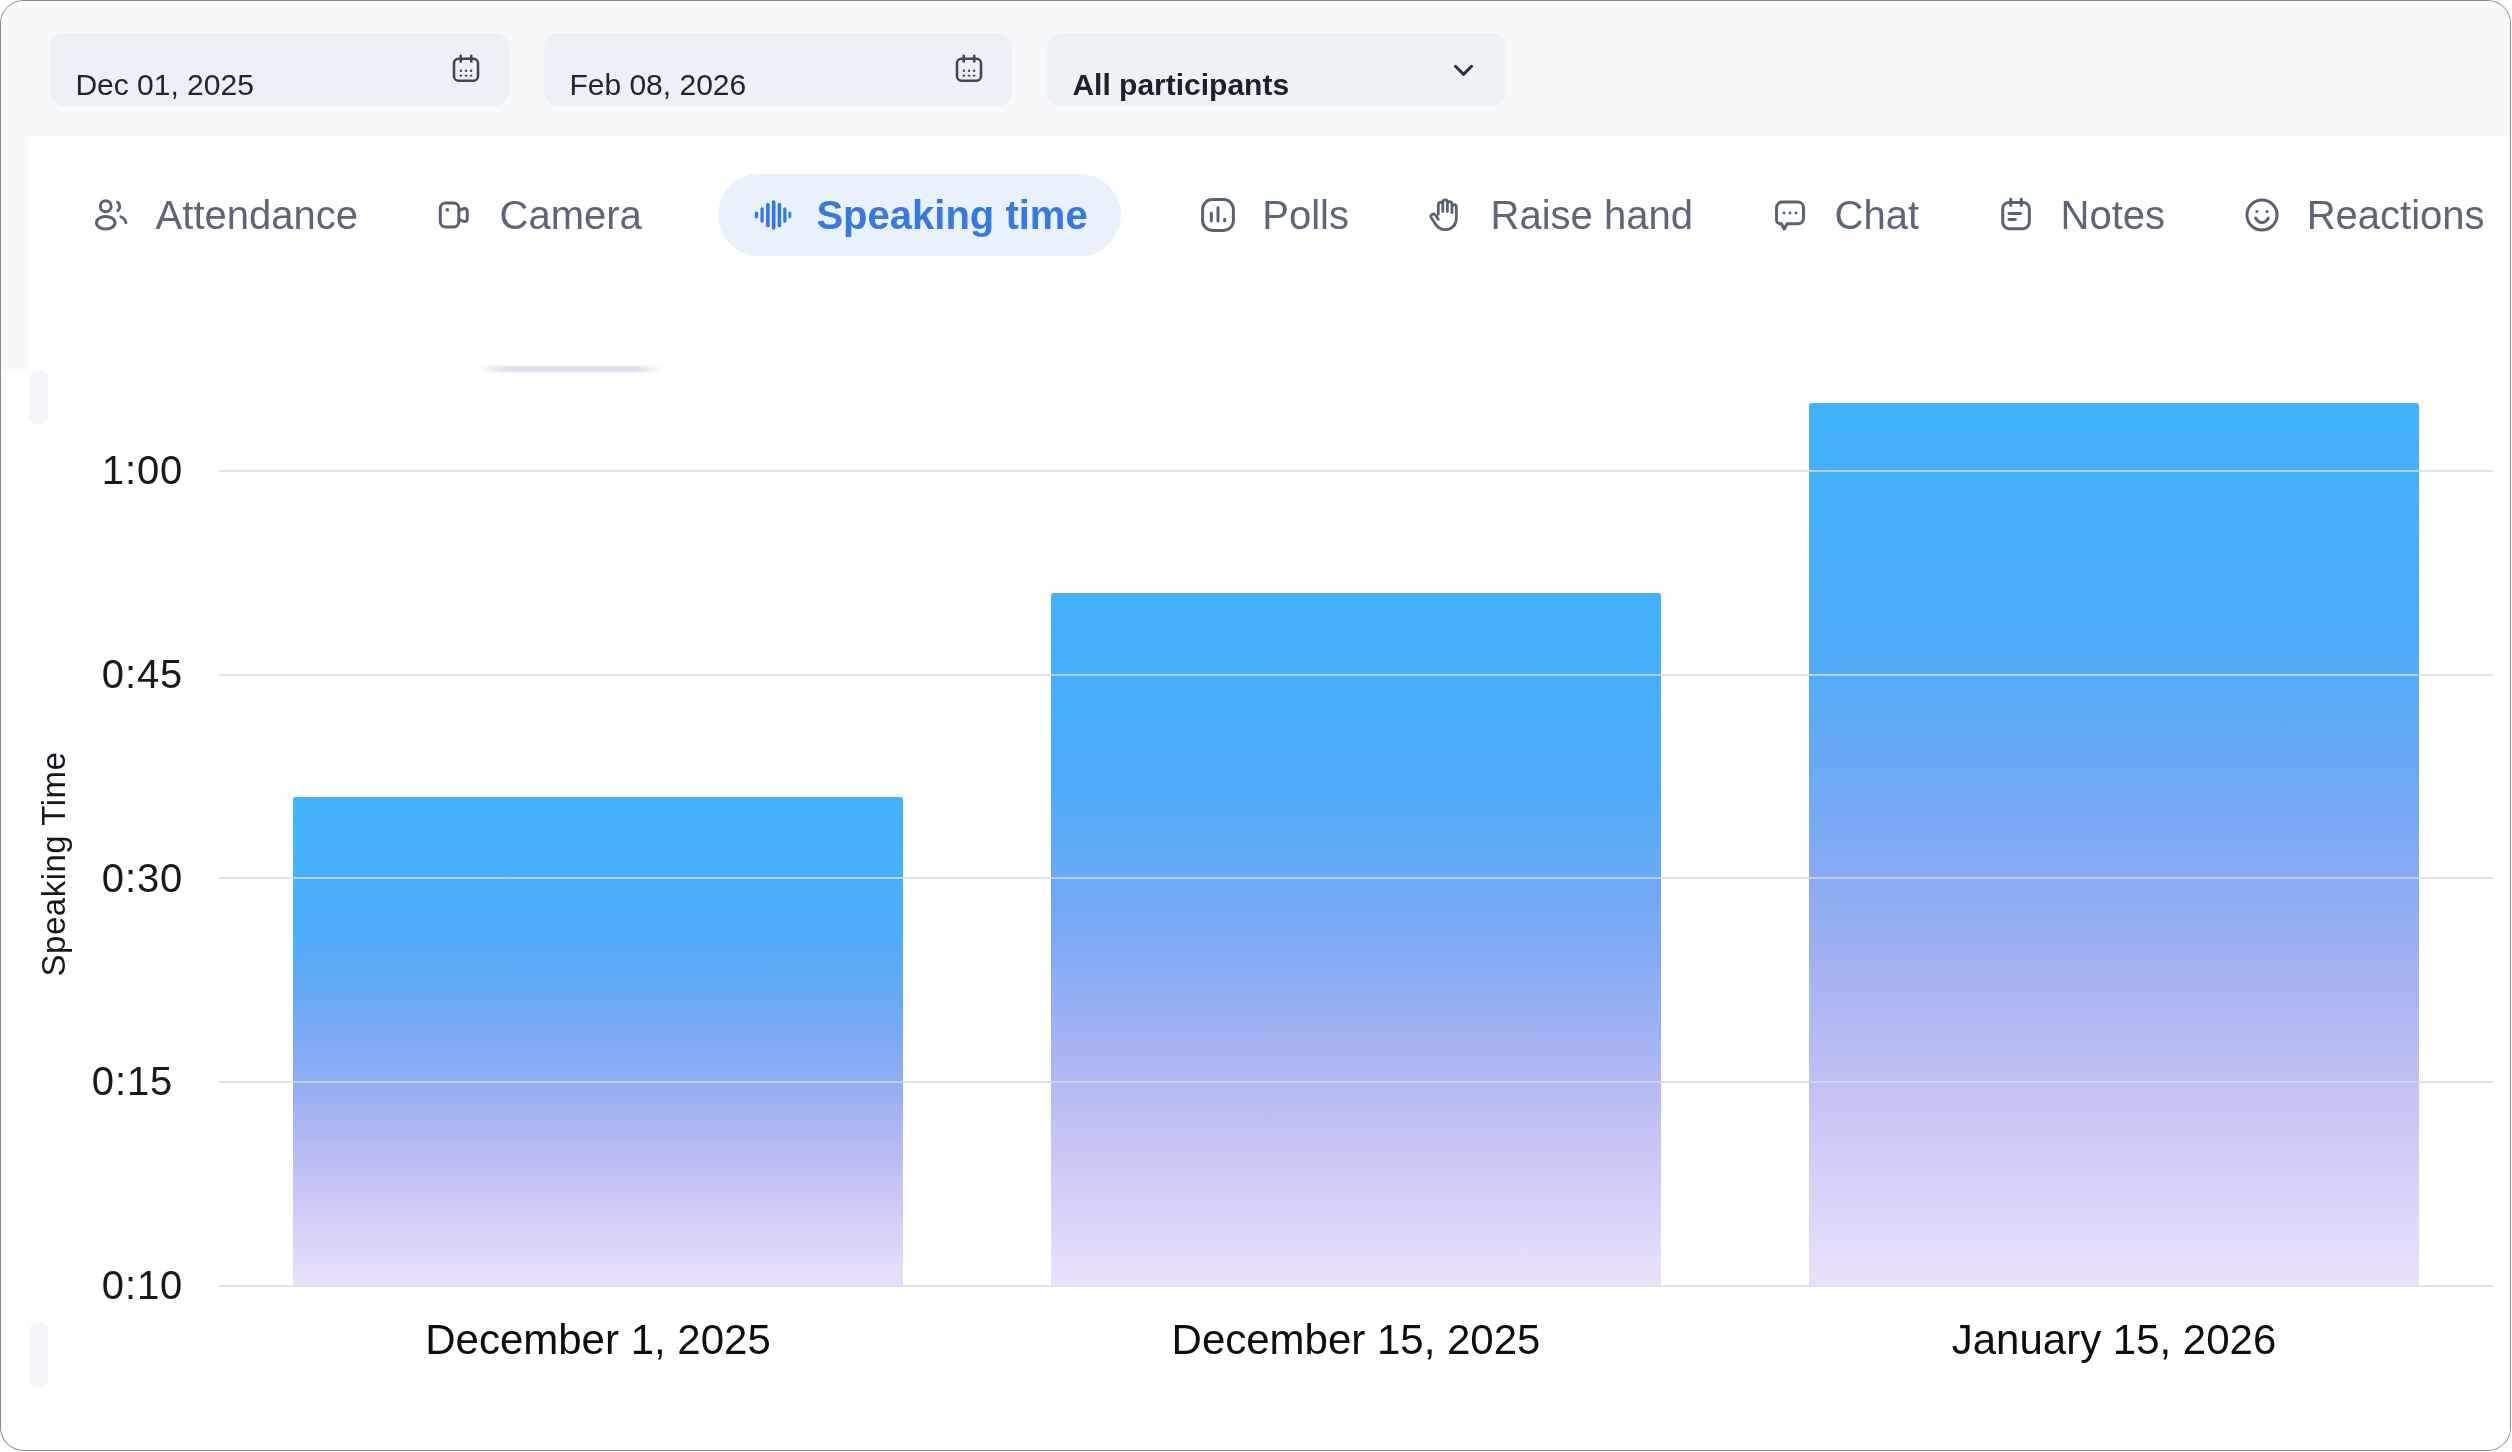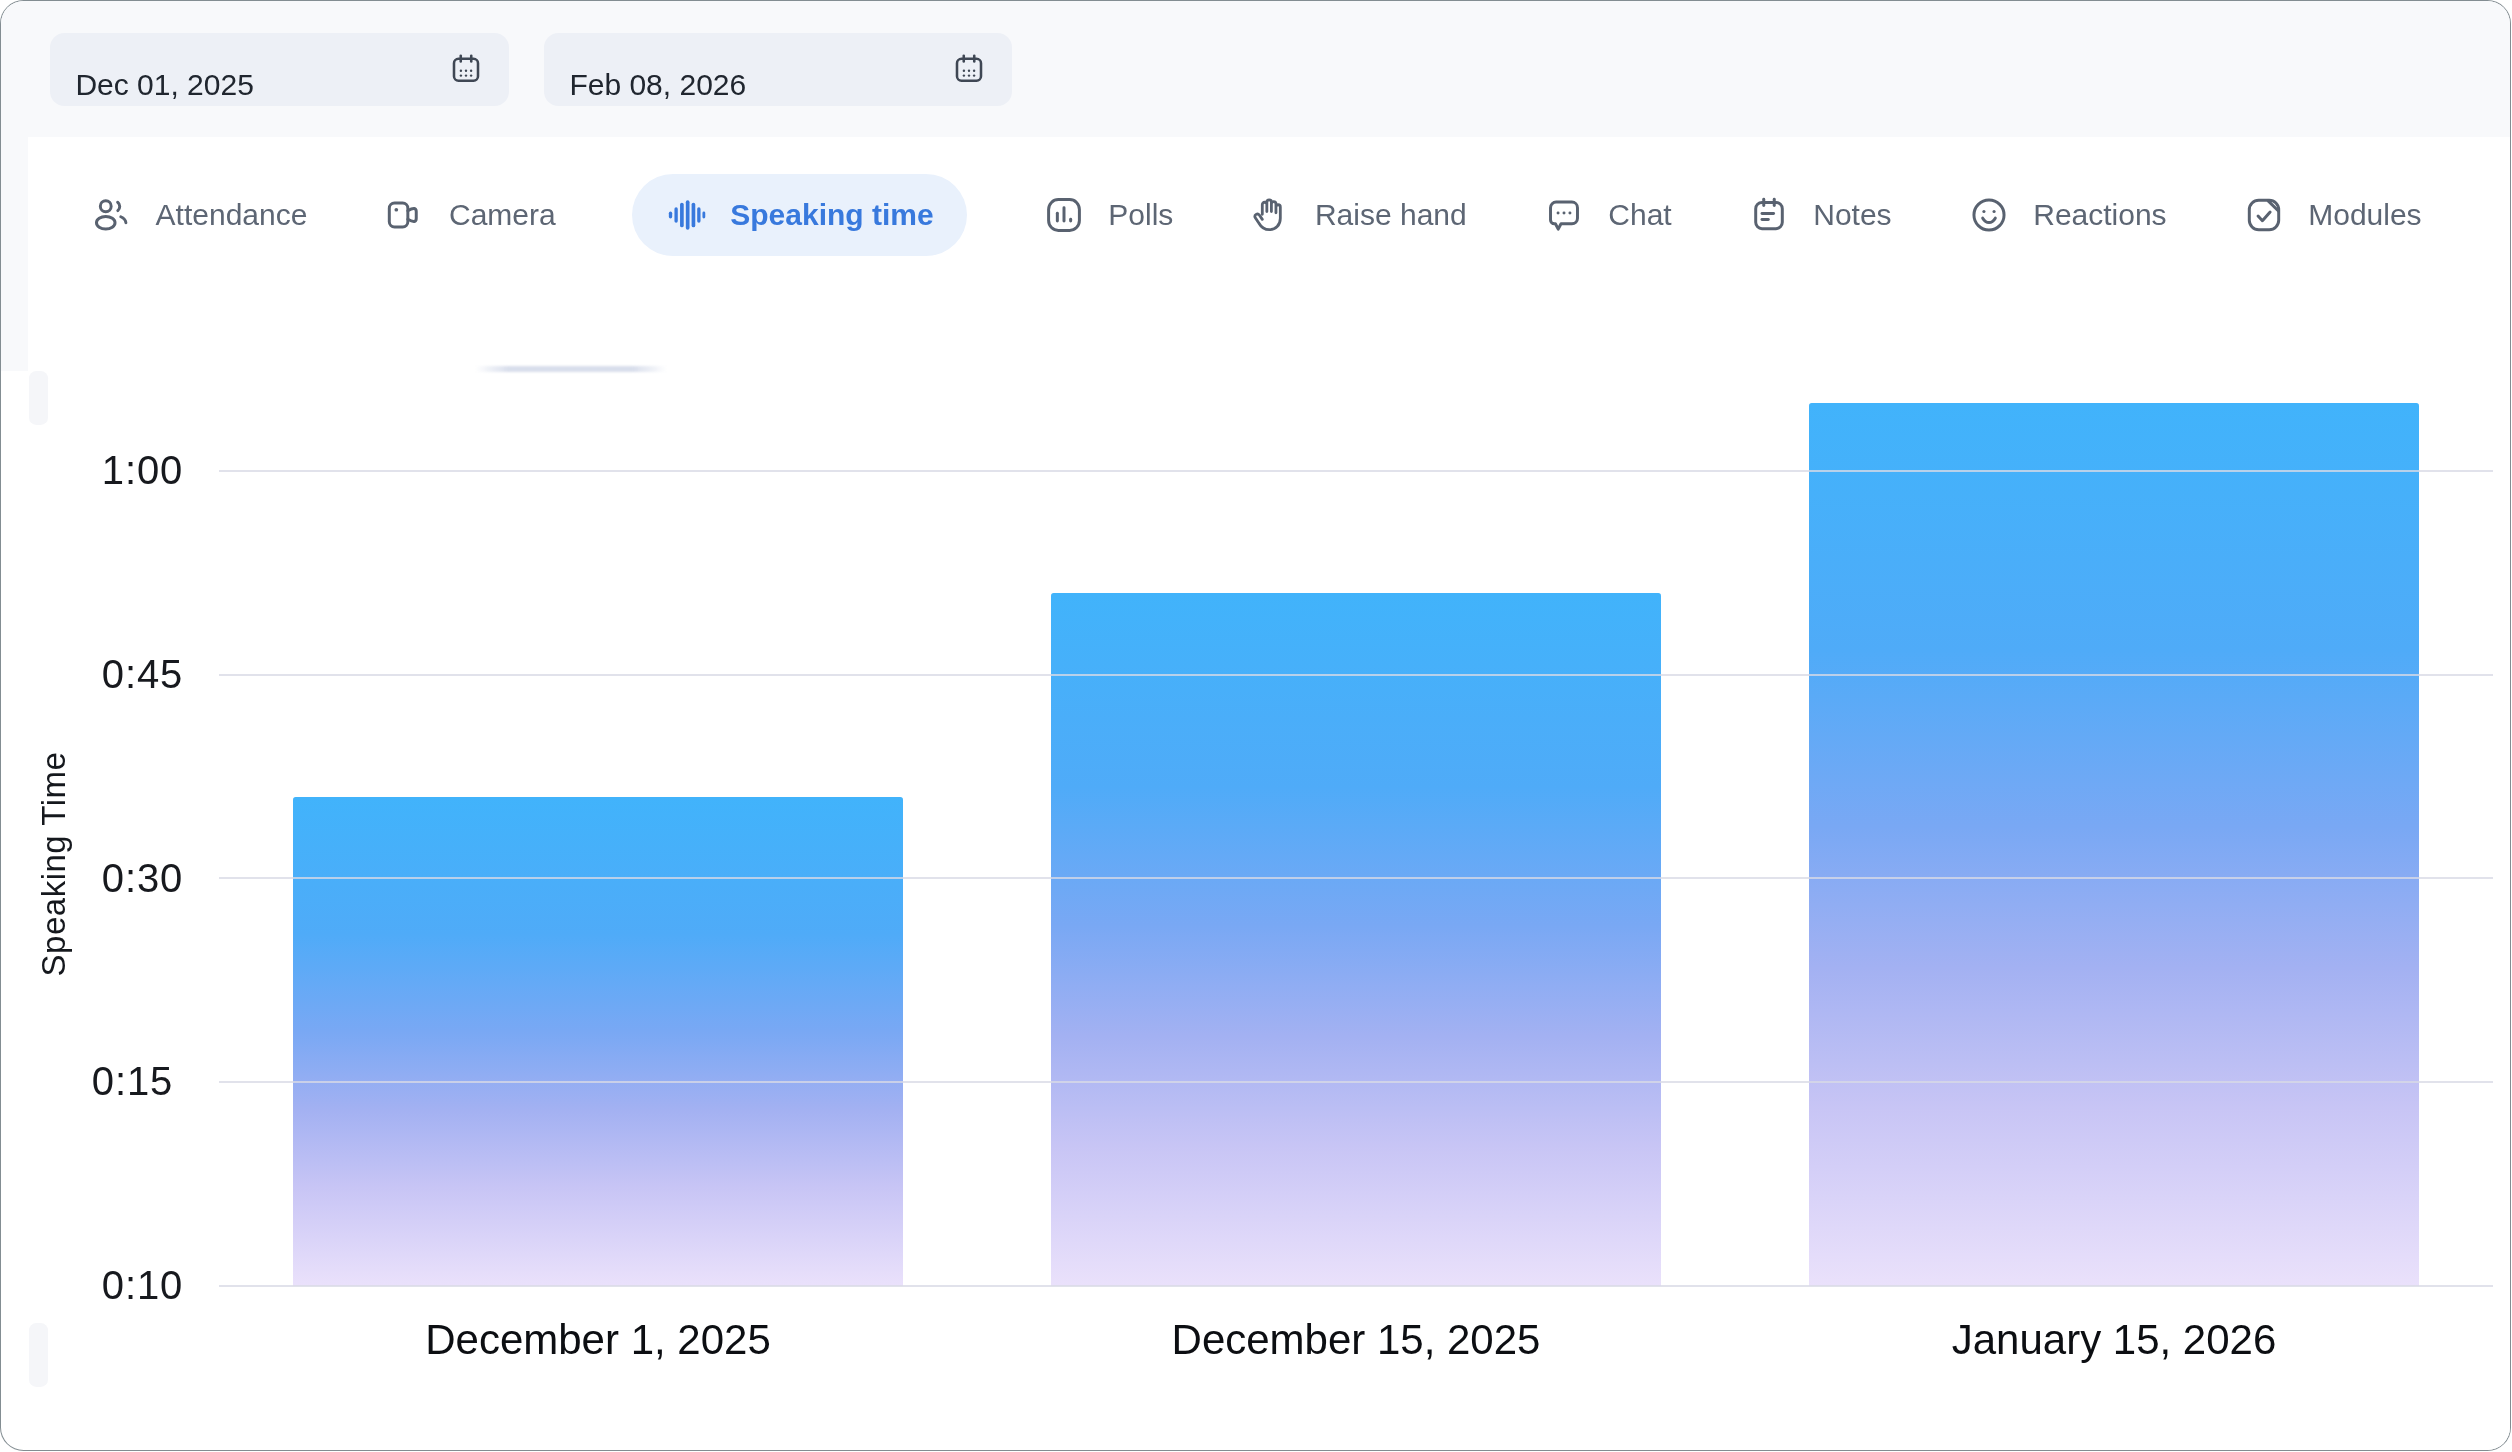--- a/index.html
+++ b/index.html
@@ -21,21 +21,21 @@
   .icon{display:inline-flex;align-items:center;justify-content:center;color:#3f4754;}
   .icon svg{display:block;}
   
   .gray-sliver{position:absolute;left:0;top:136px;width:27px;height:234px;background:#f8f9fb;}
   .content{position:absolute;left:27px;top:136px;right:0;bottom:0;background:#ffffff;border-top-left-radius:23.6px;}
   .edge-pill{position:absolute;width:19px;background:#f5f6f9;border-radius:7.3px;}
   .edge-pill.top{left:28px;top:370px;height:54px;}
   .edge-pill.bottom{left:28px;top:1322px;height:64px;}
   
   .tabbar{position:absolute;left:89px;top:167px;right:18px;height:94px;display:flex;align-items:center;gap:76px;}
-  .tab{display:flex;align-items:center;gap:23.6px;color:#5d6674;font-size:30px;font-weight:500;
+  .tab{display:flex;align-items:center;gap:23.6px;color:#5d6674;font-size:40px;font-weight:500;
     white-space:nowrap;cursor:pointer;flex:0 0 auto;}
   .tab .icon{color:#596270;}
   .tab.active{background:#e9f1fc;border-radius:42px;height:82px;padding:0 33px;color:#3879dd;font-weight:600;}
   .tab.active .icon{color:#3879dd;}
   
   .faint-line{position:absolute;left:474px;top:365px;width:192px;height:6.4px;border-radius:3.6px;
     background:linear-gradient(90deg,rgba(185,195,220,0),rgba(185,195,220,.55) 18%,rgba(185,195,220,.55) 82%,rgba(185,195,220,0));
     filter:blur(0.9px);}
   .gridline{position:absolute;height:1.8px;background:rgba(216,218,229,.78);z-index:3;pointer-events:none;}
   .y-tick{position:absolute;width:109px;text-align:center;font-size:40px;font-weight:500;color:#17191e;
@@ -76,20 +76,29 @@
         <svg width="36" height="36" viewBox="0 0 24 24" fill="none" stroke="currentColor" stroke-width="1.7" stroke-linecap="round">
           <rect x="4" y="5.2" width="16" height="14.6" rx="3"></rect>
           <line x1="8.5" y1="3.2" x2="8.5" y2="7"></line>
             <line x1="15.5" y1="3.2" x2="15.5" y2="7"></line>
           <circle cx="8.6" cy="13.2" r="0.8" fill="currentColor" stroke="none"></circle>
           <circle cx="12" cy="13.2" r="0.8" fill="currentColor" stroke="none"></circle>
           <circle cx="15.4" cy="13.2" r="0.8" fill="currentColor" stroke="none"></circle>
           <circle cx="8.6" cy="16.4" r="0.8" fill="currentColor" stroke="none"></circle>
           <circle cx="12" cy="16.4" r="0.8" fill="currentColor" stroke="none"></circle>
           <circle cx="15.4" cy="16.4" r="0.8" fill="currentColor" stroke="none"></circle>
+        </svg>
+      </span>
+    </div>
+    <div class="pill select">
+      <span class="pill-text">All participants</span>
+      <span class="spacer"></span>
+      <span class="icon" style="color:#2a3340;">
+        <svg width="35" height="35" viewBox="0 0 24 24" fill="none" stroke="currentColor" stroke-width="2.1" stroke-linecap="round" stroke-linejoin="round">
+          <path d="M6.5 9.8 L12 15.3 L17.5 9.8"></path>
         </svg>
       </span>
     </div>
   </div>
 
   <div class="gray-sliver"></div>
   <div class="content"></div>
   <div class="edge-pill top"></div>
   <div class="edge-pill bottom"></div>
 

